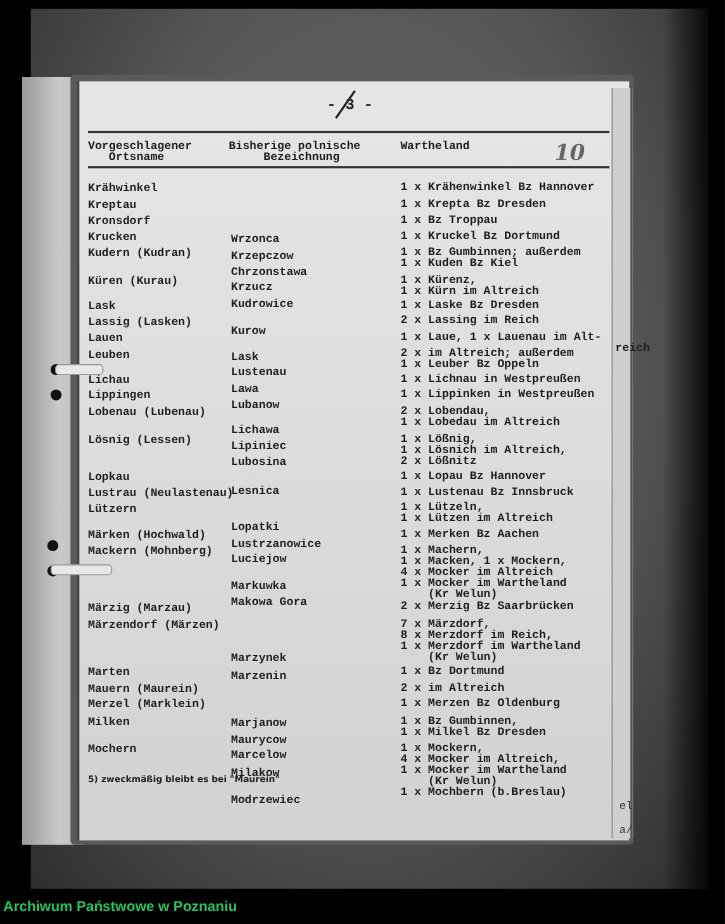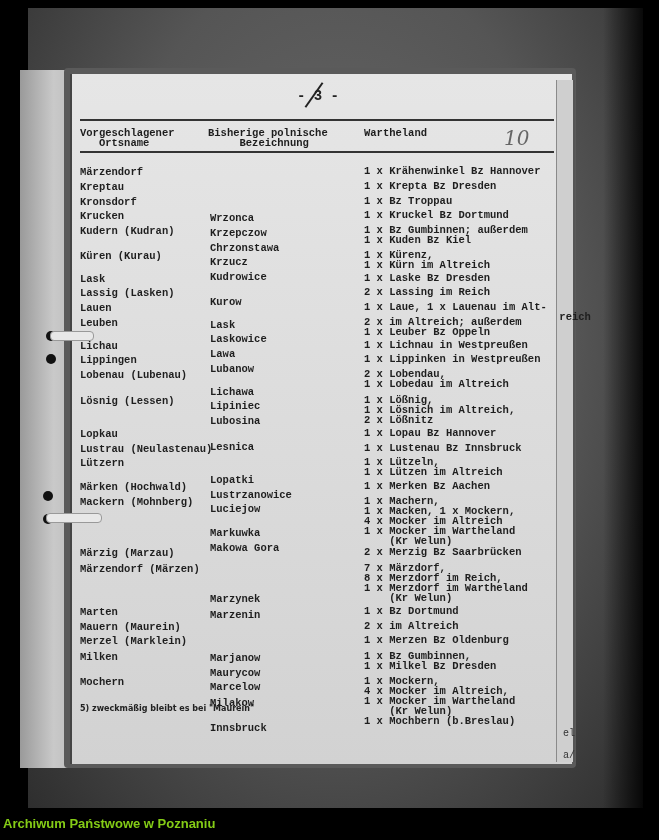--- a/index.html
+++ b/index.html
@@ -37,35 +37,35 @@
   }
   .page-num .slash {
     position:absolute; left:16px; top:-8px; width:2px; height:30px; background:#222; transform:rotate(35deg);
   }
   .rule { position:absolute; left:80px; width:474px; height:2px; background:#333; }
   .hdr {
     position:absolute; font-size:10.5px; font-weight:bold; color:#1d1d1d; line-height:10px; white-space:pre;
   }
   .handnum {
     position:absolute; left:504px; top:126px; font-family:"DejaVu Serif", serif; font-style:italic;
-    font-size:20px; color:#666;
+    font-size:20px; color:#666;font-weight:bold;
   }
   .row { position:absolute; left:80px; width:476px; font-size:10.5px; font-weight:bold; color:#1e1e1e; }
   .row .c1 { position:absolute; left:0; top:0; white-space:pre; }
   .row .c2 { position:absolute; left:130px; top:0; white-space:pre;margin-top:46px; }
   .row .c3 { position:absolute; left:284px; top:0; white-space:pre; line-height:10px; }
   .footnote {
     position:absolute; left:80px; top:704px; font-family:"DejaVu Sans", sans-serif;
     font-size:8px; font-weight:bold; color:#222;
   }
   .hole { position:absolute; width:10px; height:10px; border-radius:50%; background:#111; }
   .ring { position:absolute; height:8px; background:#e8e8e8; border-radius:4px; border:1px solid #999; }
   .archive-label {
     position:absolute; left:3px; top:816px; font-family:"Liberation Sans", sans-serif;
-    font-size:13px; font-weight:bold; color:#84cc16;
+    font-size:13px; font-weight:bold; color:#22c55e;
   }
   .margin-note { position:absolute; font-size:10px; color:#333; font-family:"Liberation Mono", monospace; }
 </style>
 </head>
 <body>
 
 <div class="board">
   <div class="board-right-shade"></div>
 </div>
 
@@ -84,21 +84,21 @@
 <div class="hdr" style="left:80px;top:128px">Vorgeschlagener
    Ortsname</div>
 <div class="hdr" style="left:208px;top:128px">Bisherige polnische
      Bezeichnung</div>
 <div class="hdr" style="left:364px;top:128px">Wartheland</div>
 <div class="handnum">10</div>
 <div class="rule" style="top:151px"></div>
 
 <div id="rows">
     <div class="row" style="top: 166px;">
-      <span class="c1">Märzendorf</span>
+      <span class="c1">Krähwinkel</span>
       <span class="c2">Wrzonca</span>
       <span class="c3">1 x Krähenwinkel Bz Hannover</span>
     </div>
     <div class="row" style="top: 181px;">
       <span class="c1">Kreptau</span>
       <span class="c2">Krzepczow</span>
       <span class="c3">1 x Krepta Bz Dresden</span>
     </div>
     <div class="row" style="top: 196px;">
       <span class="c1">Kronsdorf</span>
@@ -122,21 +122,21 @@
       <span class="c3">1 x Kürenz,
 1 x Kürn im Altreich</span>
     </div>
     <div class="row" style="top: 273px;">
       <span class="c1">Lask</span>
       <span class="c2">Lask</span>
       <span class="c3">1 x Laske Bz Dresden</span>
     </div>
     <div class="row" style="top: 287px;">
       <span class="c1">Lassig (Lasken)</span>
-      <span class="c2">Laskowice</span>
+      <span class="c2">Lustenau</span>
       <span class="c3">2 x Lassing im Reich</span>
     </div>
     <div class="row" style="top: 302px;">
       <span class="c1">Lauen</span>
       <span class="c2">Lawa</span>
       <span class="c3">1 x Laue, 1 x Lauenau im Alt-
                                reich</span>
     </div>
     <div class="row" style="top: 317px;">
       <span class="c1">Leuben</span>
@@ -226,21 +226,21 @@
       <span class="c3">1 x Merzen Bz Oldenburg</span>
     </div>
     <div class="row" style="top: 651px;">
       <span class="c1">Milken</span>
       <span class="c2">Milakow</span>
       <span class="c3">1 x Bz Gumbinnen,
 1 x Milkel Bz Dresden</span>
     </div>
     <div class="row" style="top: 676px;">
       <span class="c1">Mochern</span>
-      <span class="c2">Innsbruck</span>
+      <span class="c2">Modrzewiec</span>
       <span class="c3">1 x Mockern,
 4 x Mocker im Altreich,
 1 x Mocker im Wartheland
     (Kr Welun)
 1 x Mochbern (b.Breslau)</span>
     </div>
   </div>
 
 <div class="footnote">5) zweckmäßig bleibt es bei "Maurein"</div>
 

